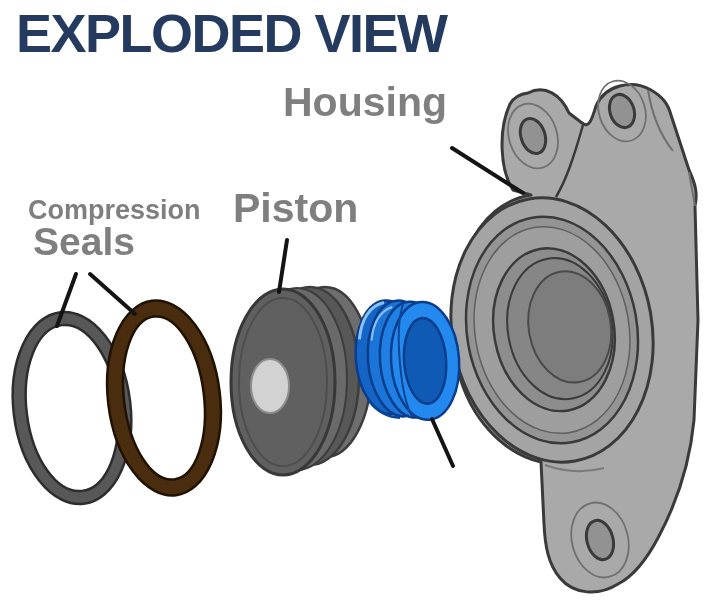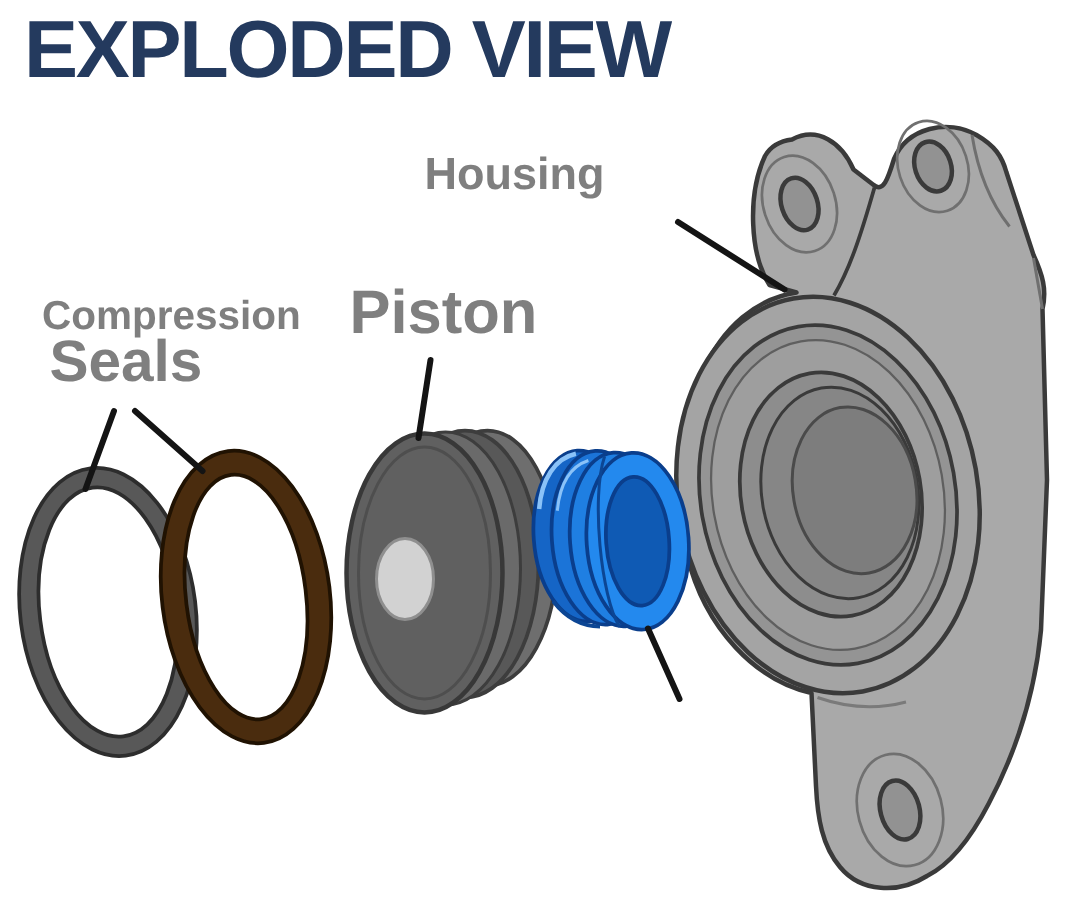--- a/index.html
+++ b/index.html
@@ -29,21 +29,21 @@
     color: #243a5e;
     white-space: nowrap;
   }
   .part-label {
     position: absolute;
     color: #7f7f7f;
     font-weight: 700;
     line-height: 0.98;
     white-space: nowrap;
   }
-  #label-housing   { left: 283px; top: 102px;  font-size: 30px; }
+  #label-housing   { left: 283px; top: 82px;  font-size: 41px; }
   #label-piston    { left: 233px; top: 188px; font-size: 41px; }
   #label-compression-seals { left: 28px; top: 197px; }
   #label-compression-seals .cs-line1 { font-size: 27px; }
   #label-compression-seals .cs-line2 { font-size: 39px; margin-left: 5px; }
   #label-return-spring { left: 396px; top: 464px; }
   #label-return-spring .rs-line { font-size: 41px; }
 </style>
 </head>
 <body>
 

